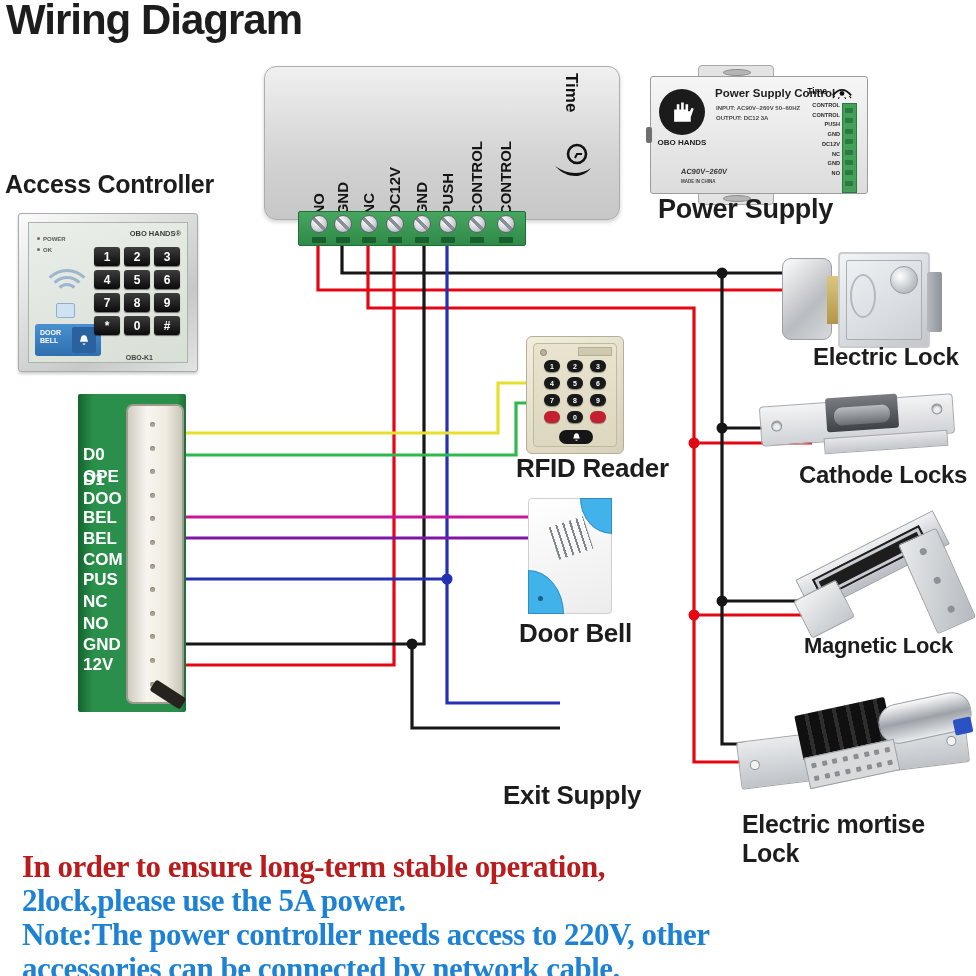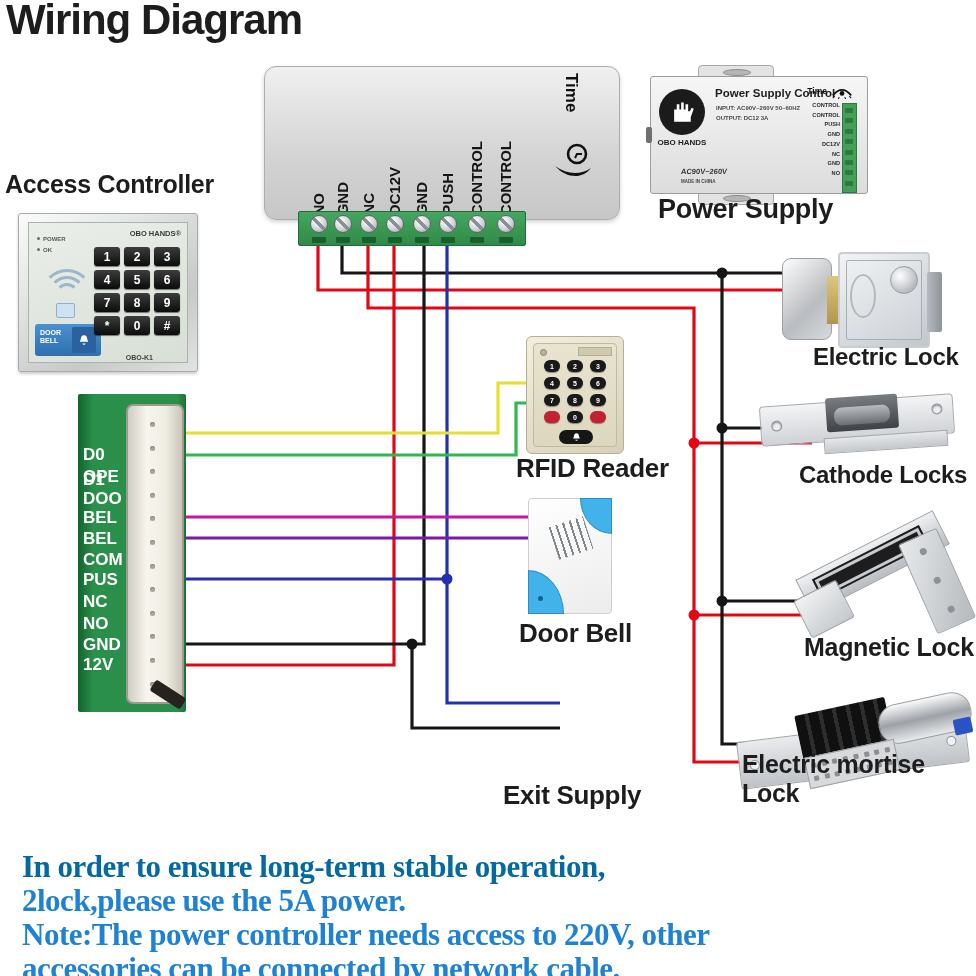--- a/index.html
+++ b/index.html
@@ -429,21 +429,21 @@
     <div id="mg-bar">
       <div id="mg-face"></div>
     </div>
     <div id="mg-cap"></div>
     <div id="mg-plate">
       <span class="mg-hole" style="left:16px;top:12px;"></span>
       <span class="mg-hole" style="left:17px;top:44px;"></span>
       <span class="mg-hole" style="left:18px;top:76px;"></span>
     </div>
   </div>
-  <div class="caption" style="left:804px;top:633px;font-size:25px;">Magnetic Lock</div>
+  <div class="caption" style="left:804px;top:633px;font-size:22px;">Magnetic Lock</div>
 
   <div id="mortise" class="dev">
     <div id="mo-plate">
       <span class="mo-hole" style="left:10px;top:19px;"></span>
       <span class="mo-hole" style="right:10px;top:19px;"></span>
     </div>
     <div id="mo-black"></div>
     <div id="mo-cyl"></div>
     <div id="mo-grid">
         <div class="mg-dot"></div>
@@ -458,20 +458,20 @@
         <div class="mg-dot"></div>
         <div class="mg-dot"></div>
         <div class="mg-dot"></div>
         <div class="mg-dot"></div>
         <div class="mg-dot"></div>
         <div class="mg-dot"></div>
         <div class="mg-dot"></div>
       </div>
     <div id="mo-blue"></div>
   </div>
-  <div class="caption" style="left:742px;top:750px;font-size:25px;">Electric mortise Lock</div>
-
-  <p class="note" style="top: 818px; color: #0369a1;">In order to ensure long-term stable operation,</p>
+  <div class="caption" style="left:742px;top:810px;font-size:25px;">Electric mortise Lock</div>
+
+  <p class="note" style="top: 818px; color: #b91c1c;">In order to ensure long-term stable operation,</p>
   <p class="note" style="top: 852px; color: rgb(30, 130, 212);">2lock,please use the 5A power.</p>
   <p class="note" style="top: 886px; color: rgb(30, 130, 212);">Note:The power controller needs access to 220V, other</p>
   <p class="note" style="top: 920px; color: rgb(30, 130, 212);">accessories can be connected by network cable.</p>
 
 </div>
 
 </body></html>

